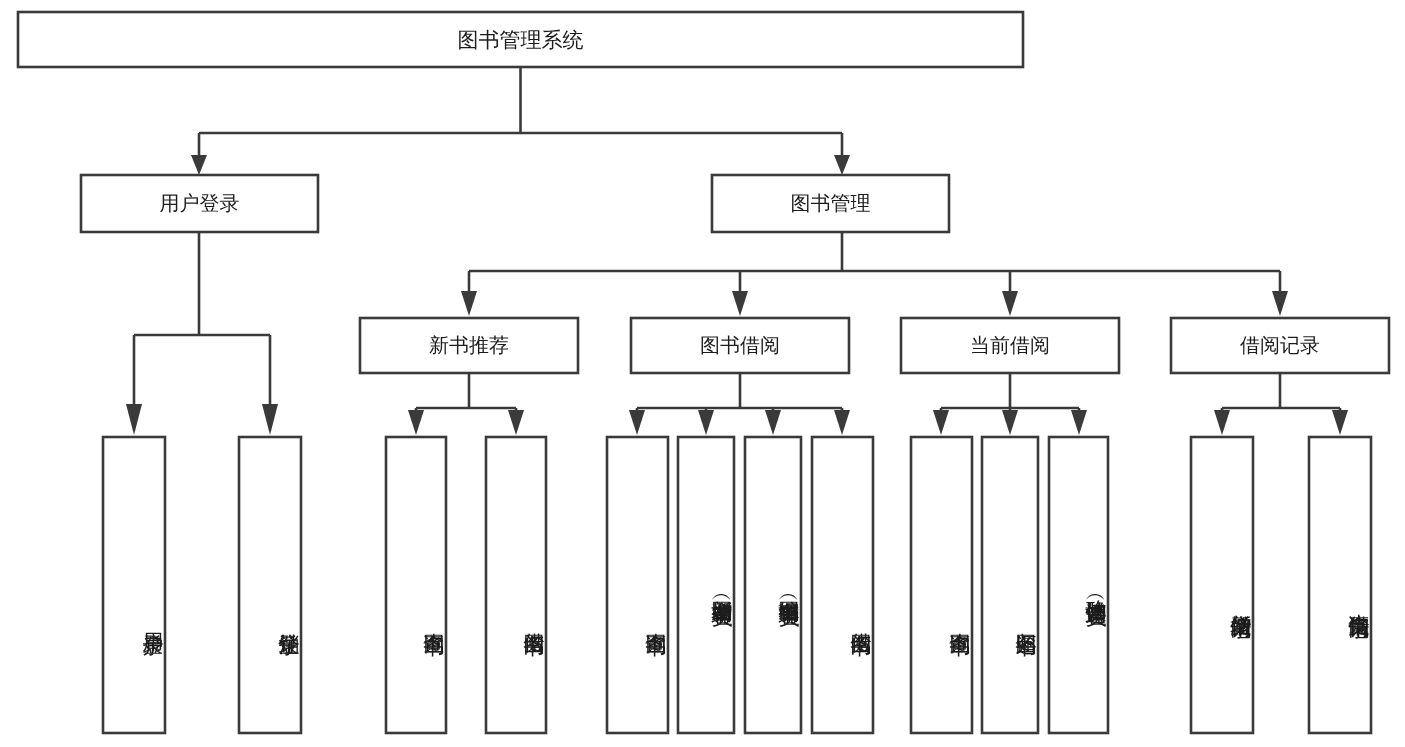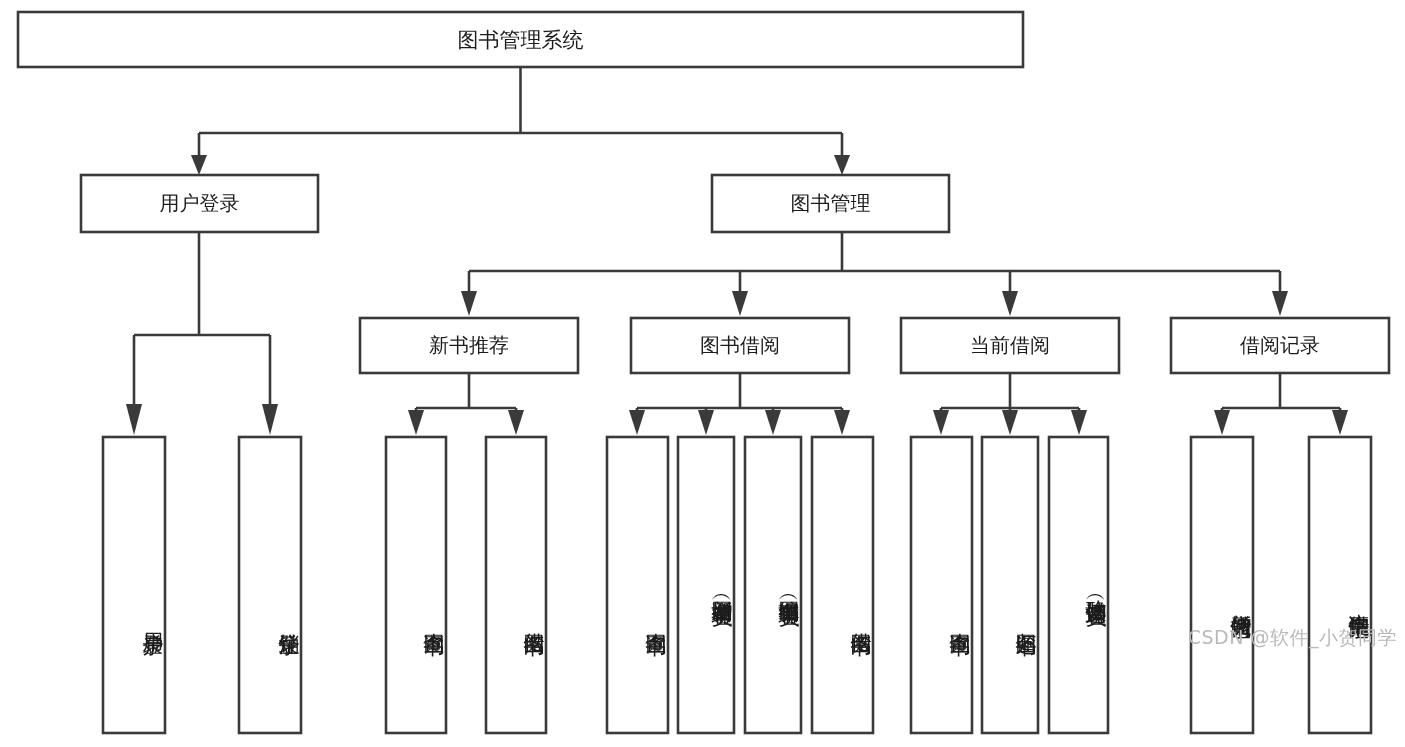--- a/index.html
+++ b/index.html
@@ -217,14 +217,13 @@
   <div class="leaf-label" style="left:607px; top:505px; width:61px; height:225px;">查询图书</div>
   <div class="leaf-label" style="left:678px; top:443px; width:56px; height:288px;">新增图书（管理员）</div>
   <div class="leaf-label" style="left:745px; top:443px; width:56px; height:288px;">编辑图书（管理员）</div>
   <div class="leaf-label" style="left:812px; top:505px; width:61px; height:225px;">借阅图书</div>
   <div class="leaf-label" style="left:911px; top:505px; width:61px; height:225px;">查询图书</div>
   <div class="leaf-label" style="left:982px; top:505px; width:56px; height:225px;">归还图书</div>
   <div class="leaf-label" style="left:1049px; top:443px; width:59px; height:288px;">确认归还（管理员）</div>
   <div class="leaf-label" style="left:1191px; top:470px; width:62px; height:260px;">新增借阅记录</div>
   <div class="leaf-label" style="left:1309px; top:470px; width:62px; height:260px;">查询借阅记录</div>
 
-  <div class="watermark">CSDN @软件_小贺同学</div>
 </div>
 
 </body></html>

